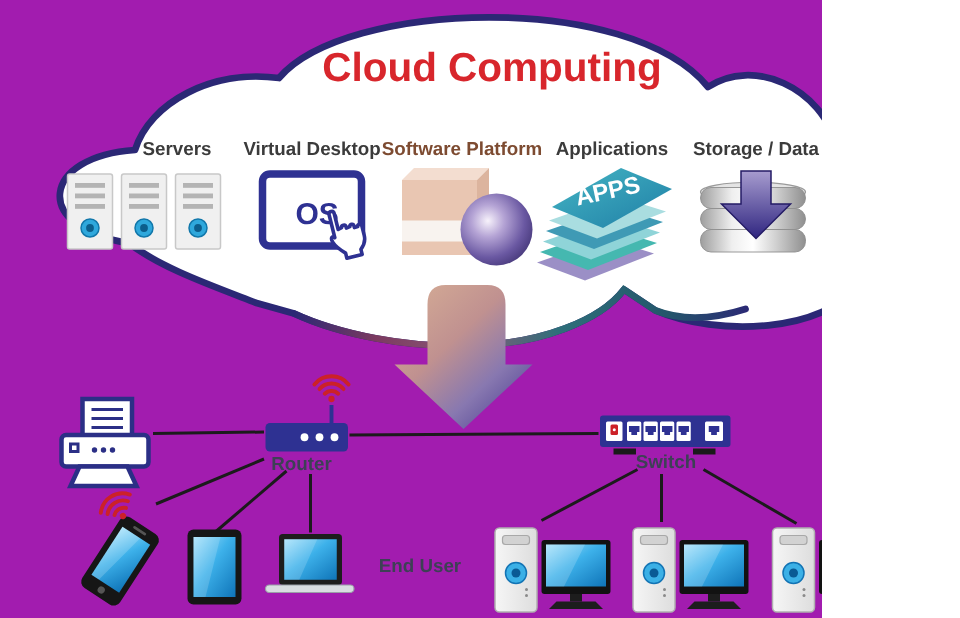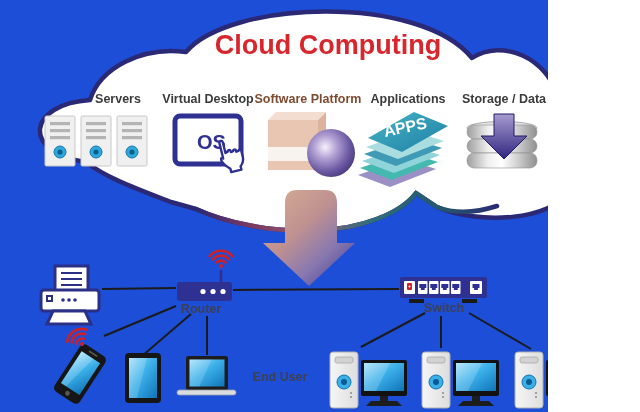--- a/index.html
+++ b/index.html
@@ -1,16 +1,16 @@
 <!DOCTYPE html>
 <html><head>
 <meta charset="utf-8">
 <style>
   html,body{margin:0;padding:0;background:#ffffff;}
-  .stage{position:relative;width:548px;height:412px;background:#1d4ed8;overflow:hidden;
+  .stage{position:relative;width:548px;height:412px;background:#a21caf;overflow:hidden;
          font-family:"Liberation Sans", sans-serif;}
   svg text{font-family:"Liberation Sans", sans-serif;}
 </style>
 </head>
 <body>
 
 <div class="stage">
 <svg width="640" height="412" viewBox="0 0 640 412" xmlns="http://www.w3.org/2000/svg">
   <defs>
 

